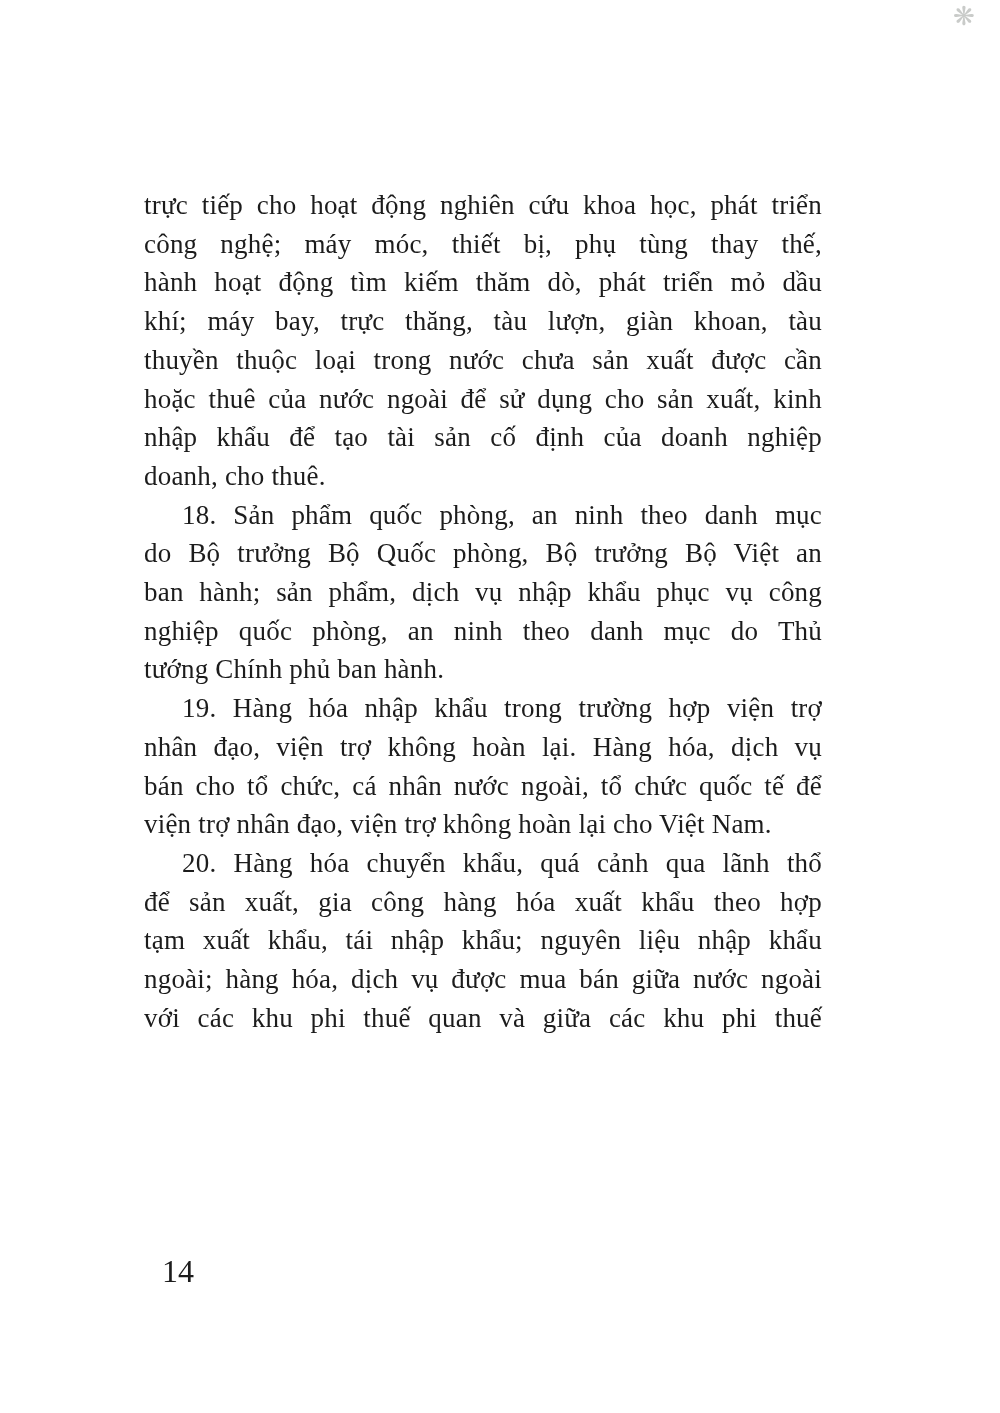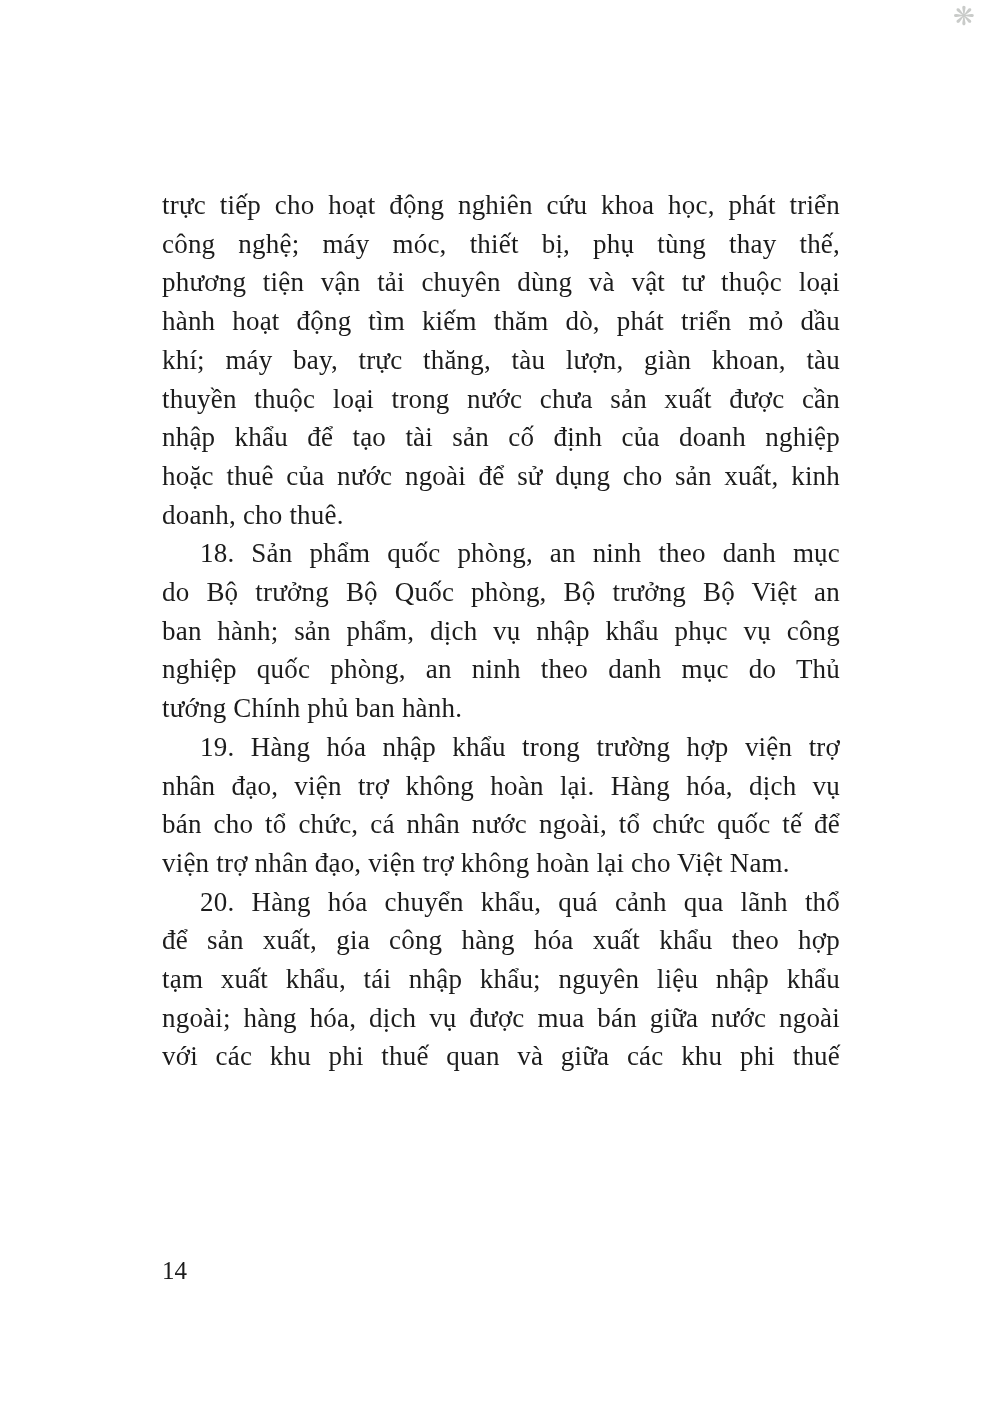--- a/index.html
+++ b/index.html
@@ -26,21 +26,21 @@
     top: 1px;
     width: 32px;
     height: 32px;
     font-size: 26px;
     line-height: 32px;
     text-align: center;
     user-select: none;
   }
   .text-block {
     position: absolute;
-    left: 162px;
+    left: 144px;
     top: 186px;
     width: 678px;
   }
   .line {
     font-size: 27px;
     line-height: 38.7px;
     text-align: justify;
     text-align-last: justify;
     white-space: normal;
     letter-spacing: 0.2px;
@@ -48,40 +48,39 @@
   .line.para-end {
     text-align-last: left;
   }
   .line.indent {
     text-indent: 38px;
   }
   .page-number {
     position: absolute;
     left: 162px;
     top: 1252px;
-    font-size: 25px;
+    font-size: 32px;
     line-height: 38px;
   }
 </style>
 </head>
 <body style="color: rgb(28, 28, 28); background: rgb(255, 255, 255);">
 
 <div class="page">
 
   <div class="ornament" style="color: rgb(201, 203, 201);">❋</div>
 
   <div class="text-block">
       <div class="line">trực tiếp cho hoạt động nghiên cứu khoa học, phát triển</div>
       <div class="line">công nghệ; máy móc, thiết bị, phụ tùng thay thế,</div>
-      <div class="line">phương tiện vận tải chuyên dùng và vật tư thuộc loại</div>
       <div class="line">hành hoạt động tìm kiếm thăm dò, phát triển mỏ dầu</div>
       <div class="line">khí; máy bay, trực thăng, tàu lượn, giàn khoan, tàu</div>
       <div class="line">thuyền thuộc loại trong nước chưa sản xuất được cần</div>
+      <div class="line">hoặc thuê của nước ngoài để sử dụng cho sản xuất, kinh</div>
       <div class="line">nhập khẩu để tạo tài sản cố định của doanh nghiệp</div>
-      <div class="line">hoặc thuê của nước ngoài để sử dụng cho sản xuất, kinh</div>
       <div class="line para-end">doanh, cho thuê.</div>
       <div class="line indent">18. Sản phẩm quốc phòng, an ninh theo danh mục</div>
       <div class="line">do Bộ trưởng Bộ Quốc phòng, Bộ trưởng Bộ Việt an</div>
       <div class="line">ban hành; sản phẩm, dịch vụ nhập khẩu phục vụ công</div>
       <div class="line">nghiệp quốc phòng, an ninh theo danh mục do Thủ</div>
       <div class="line para-end">tướng Chính phủ ban hành.</div>
       <div class="line indent">19. Hàng hóa nhập khẩu trong trường hợp viện trợ</div>
       <div class="line">nhân đạo, viện trợ không hoàn lại. Hàng hóa, dịch vụ</div>
       <div class="line">bán cho tổ chức, cá nhân nước ngoài, tổ chức quốc tế để</div>
       <div class="line para-end">viện trợ nhân đạo, viện trợ không hoàn lại cho Việt Nam.</div>

